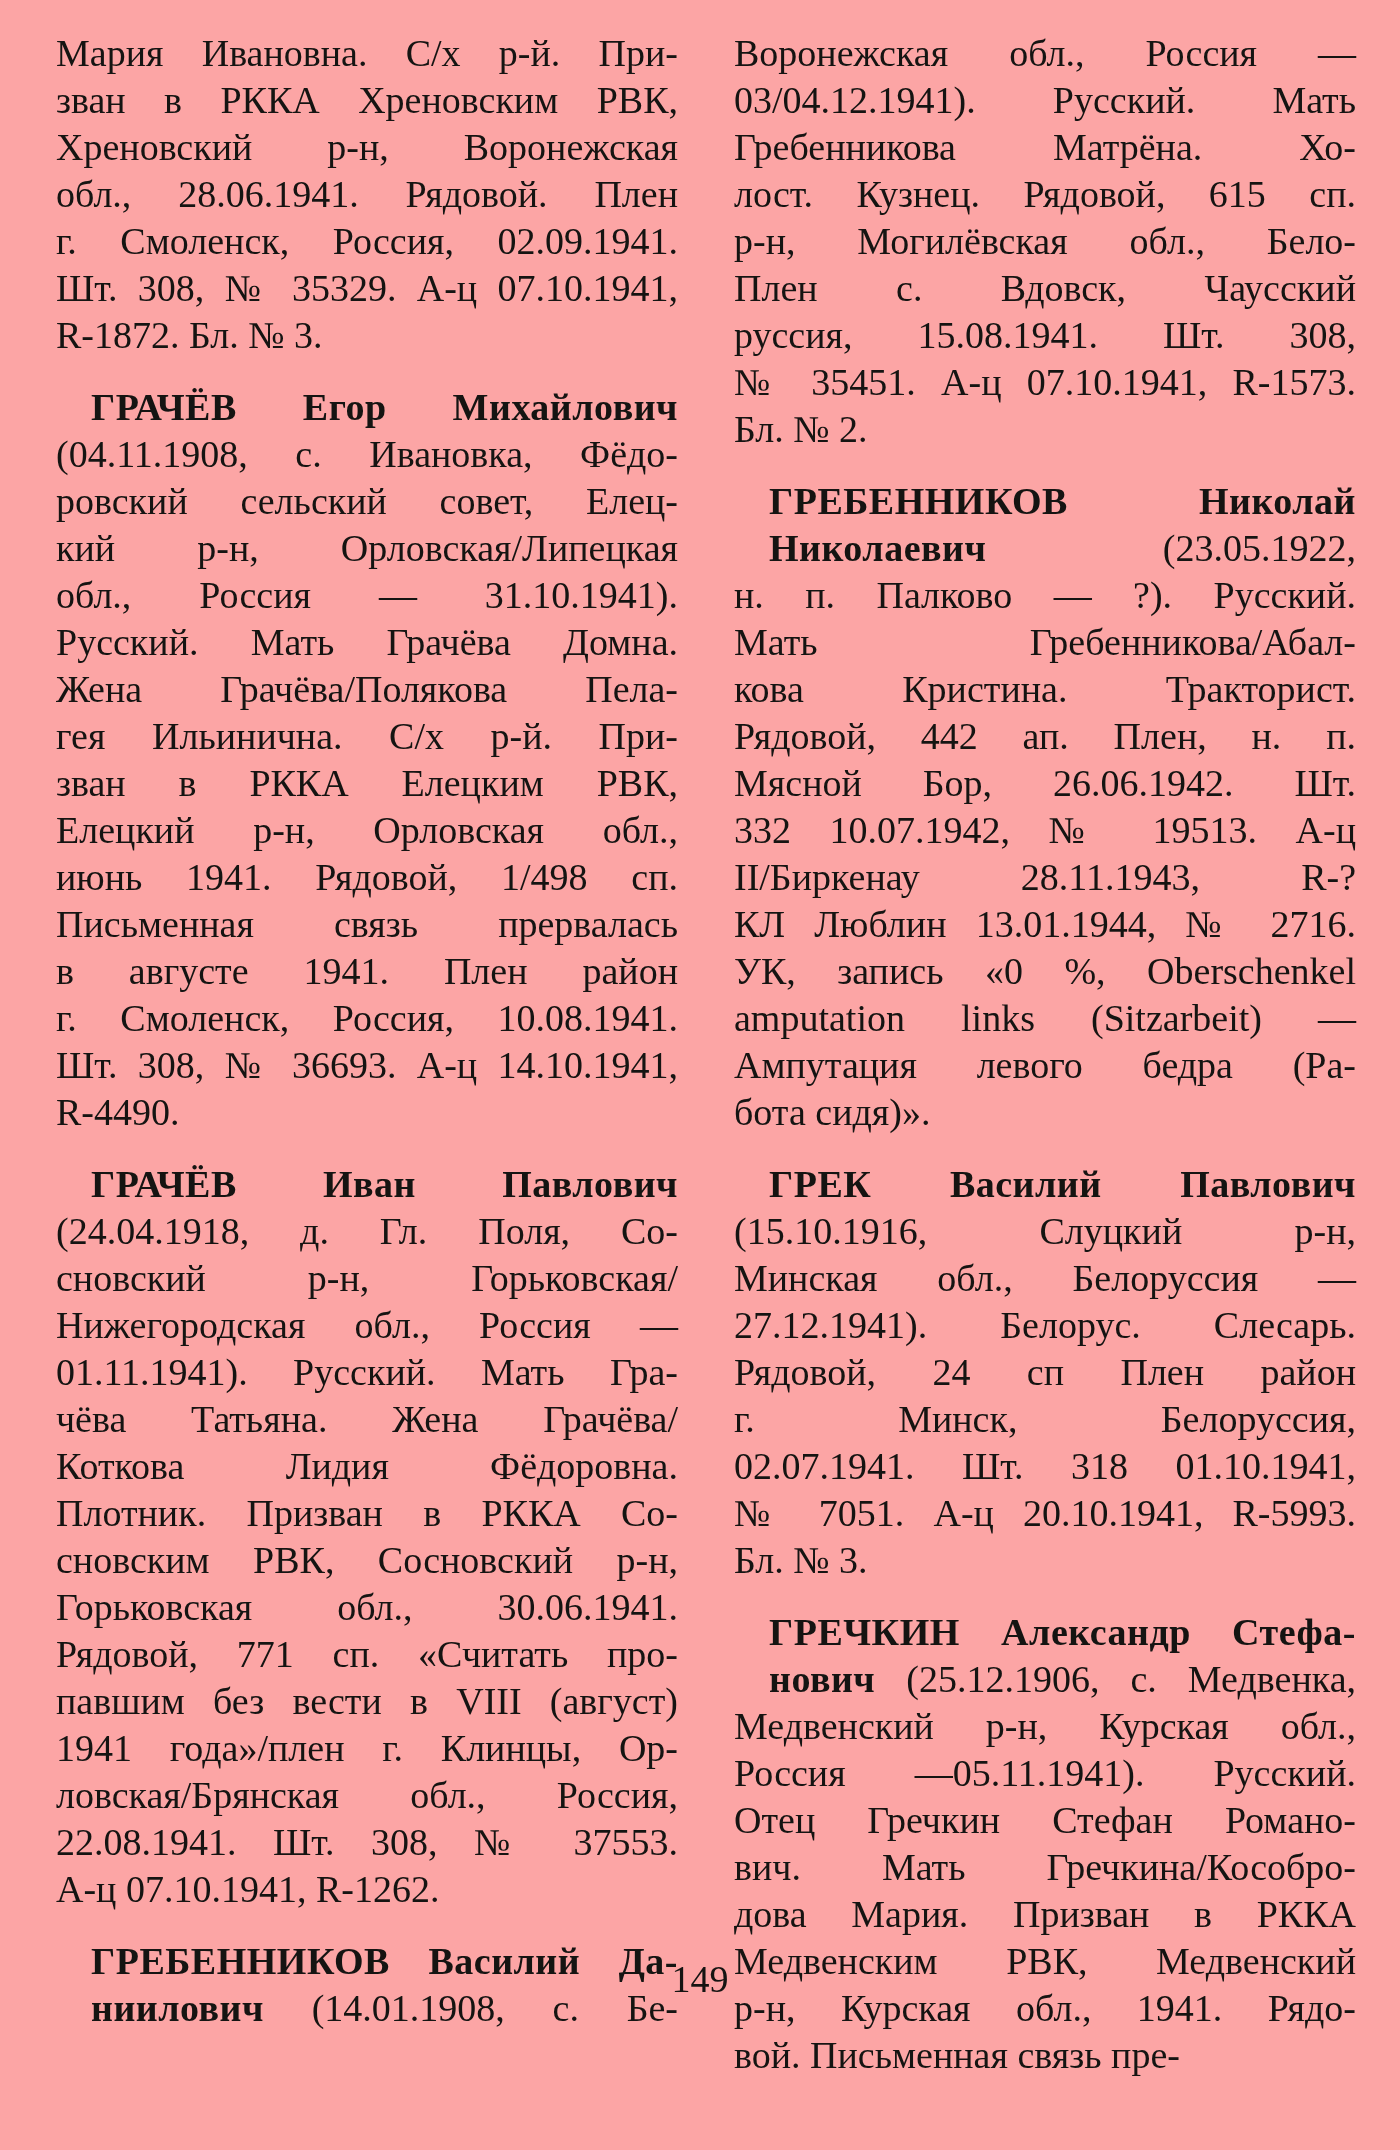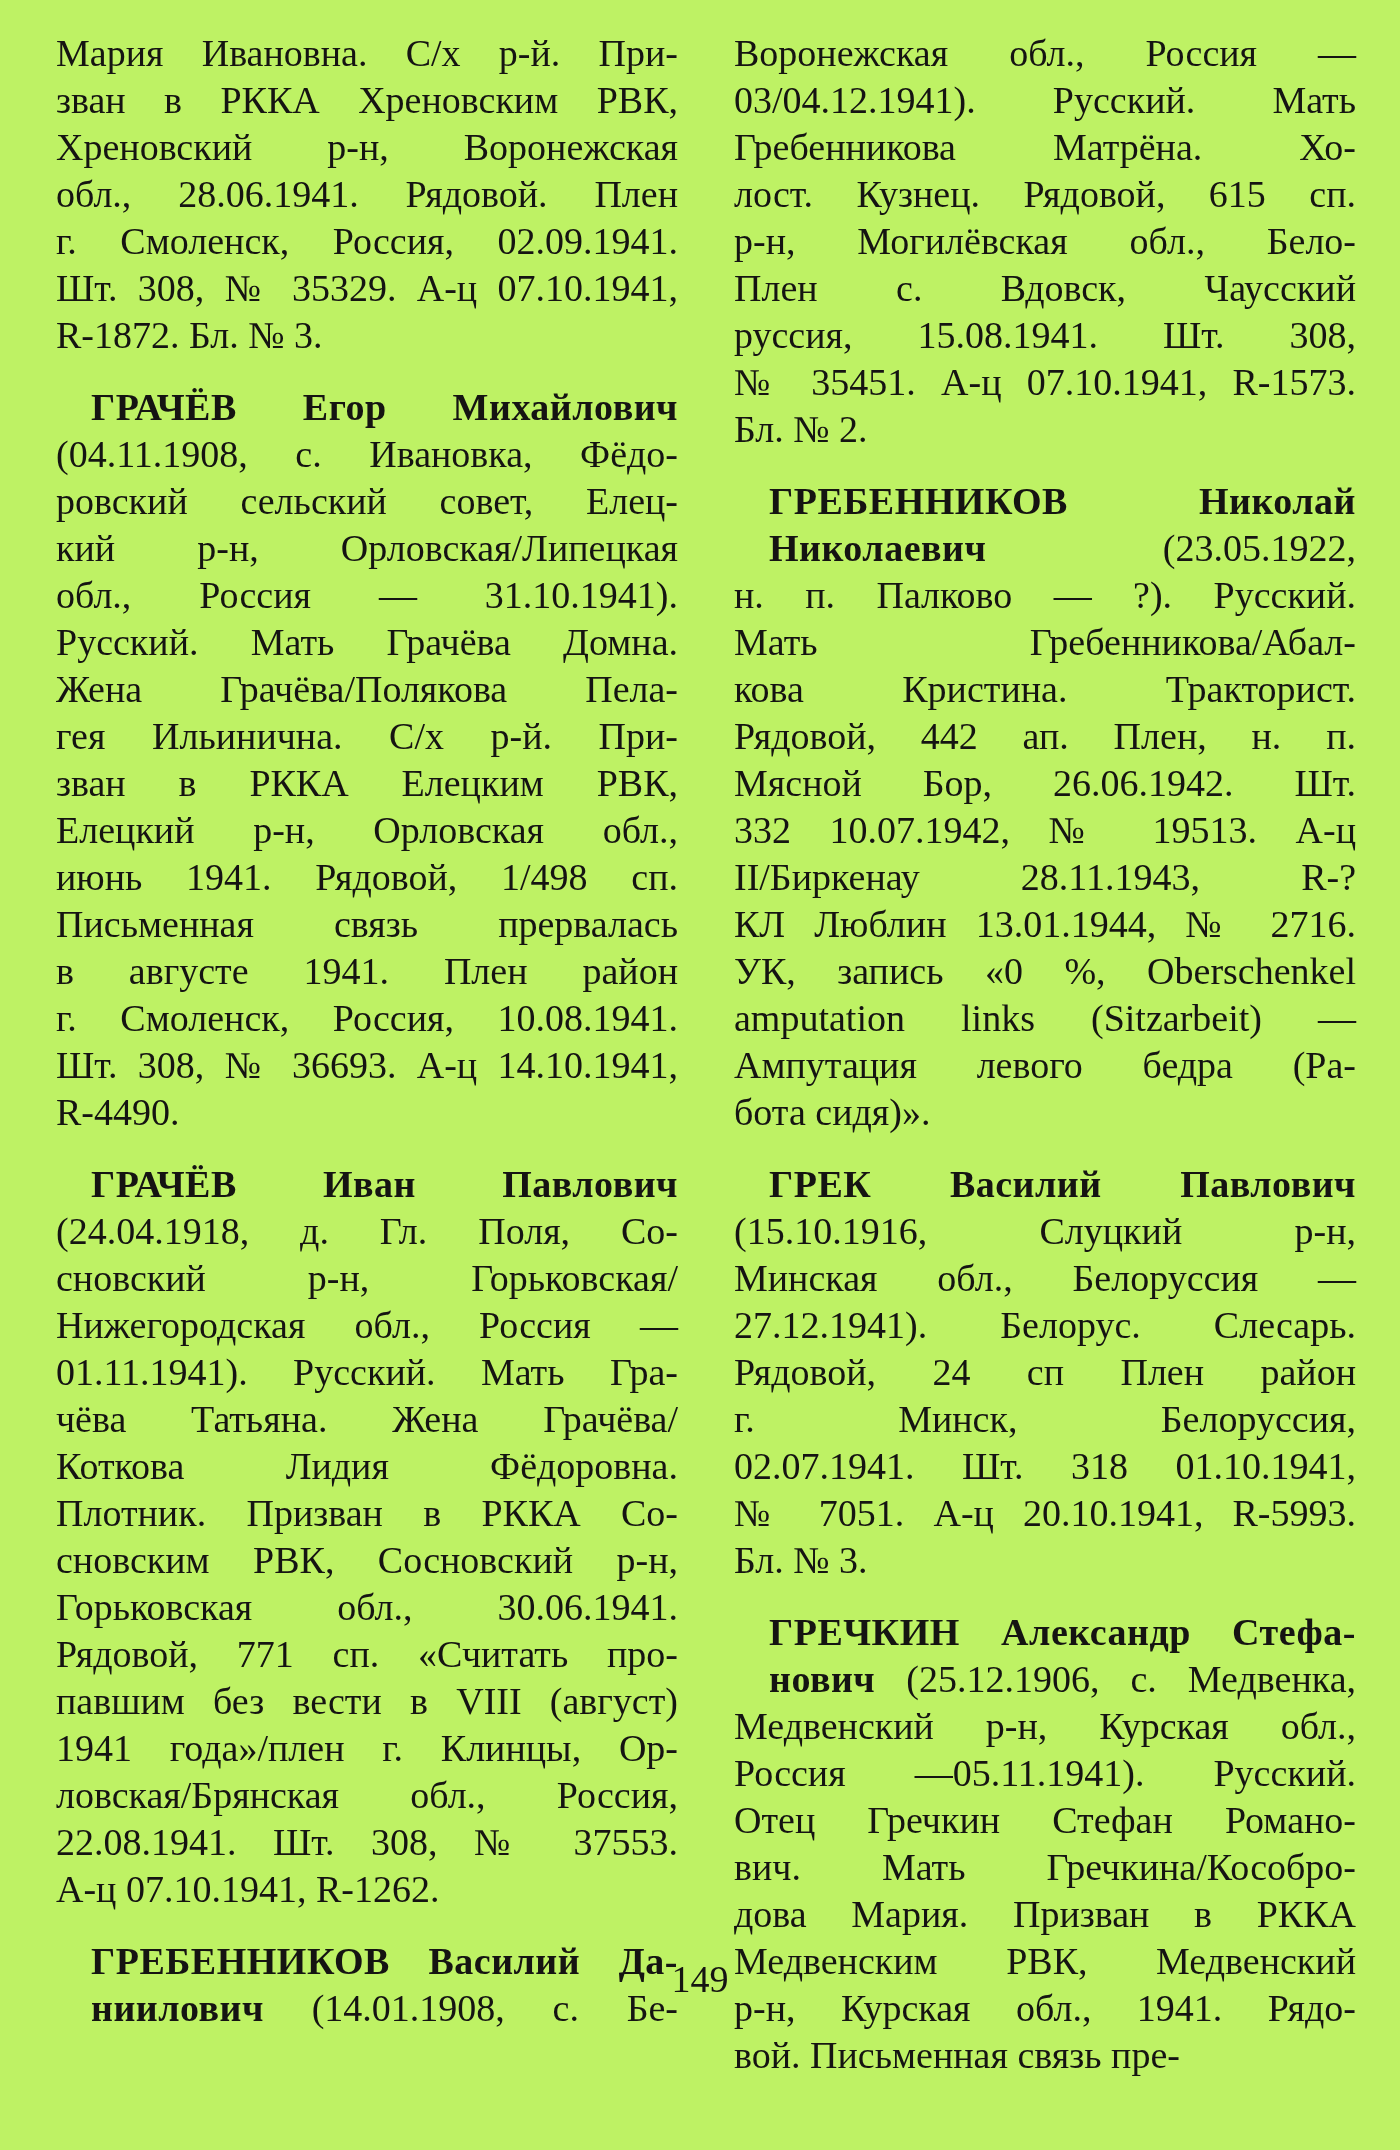--- a/index.html
+++ b/index.html
@@ -4,21 +4,21 @@
 <style>
   html, body {
     margin: 0;
     padding: 0;
     background: #ffffff;
   }
   .page {
     position: relative;
     width: 1400px;
     height: 2150px;
-    background: #bef264;
+    background: #fca5a5;
     color: #151412;
     font-family: "Liberation Serif", "DejaVu Serif", serif;
     overflow: hidden;
   }
   .columns {
     display: flex;
     gap: 56px;
     padding: 30px 0 0 56px;
   }
   .col {

